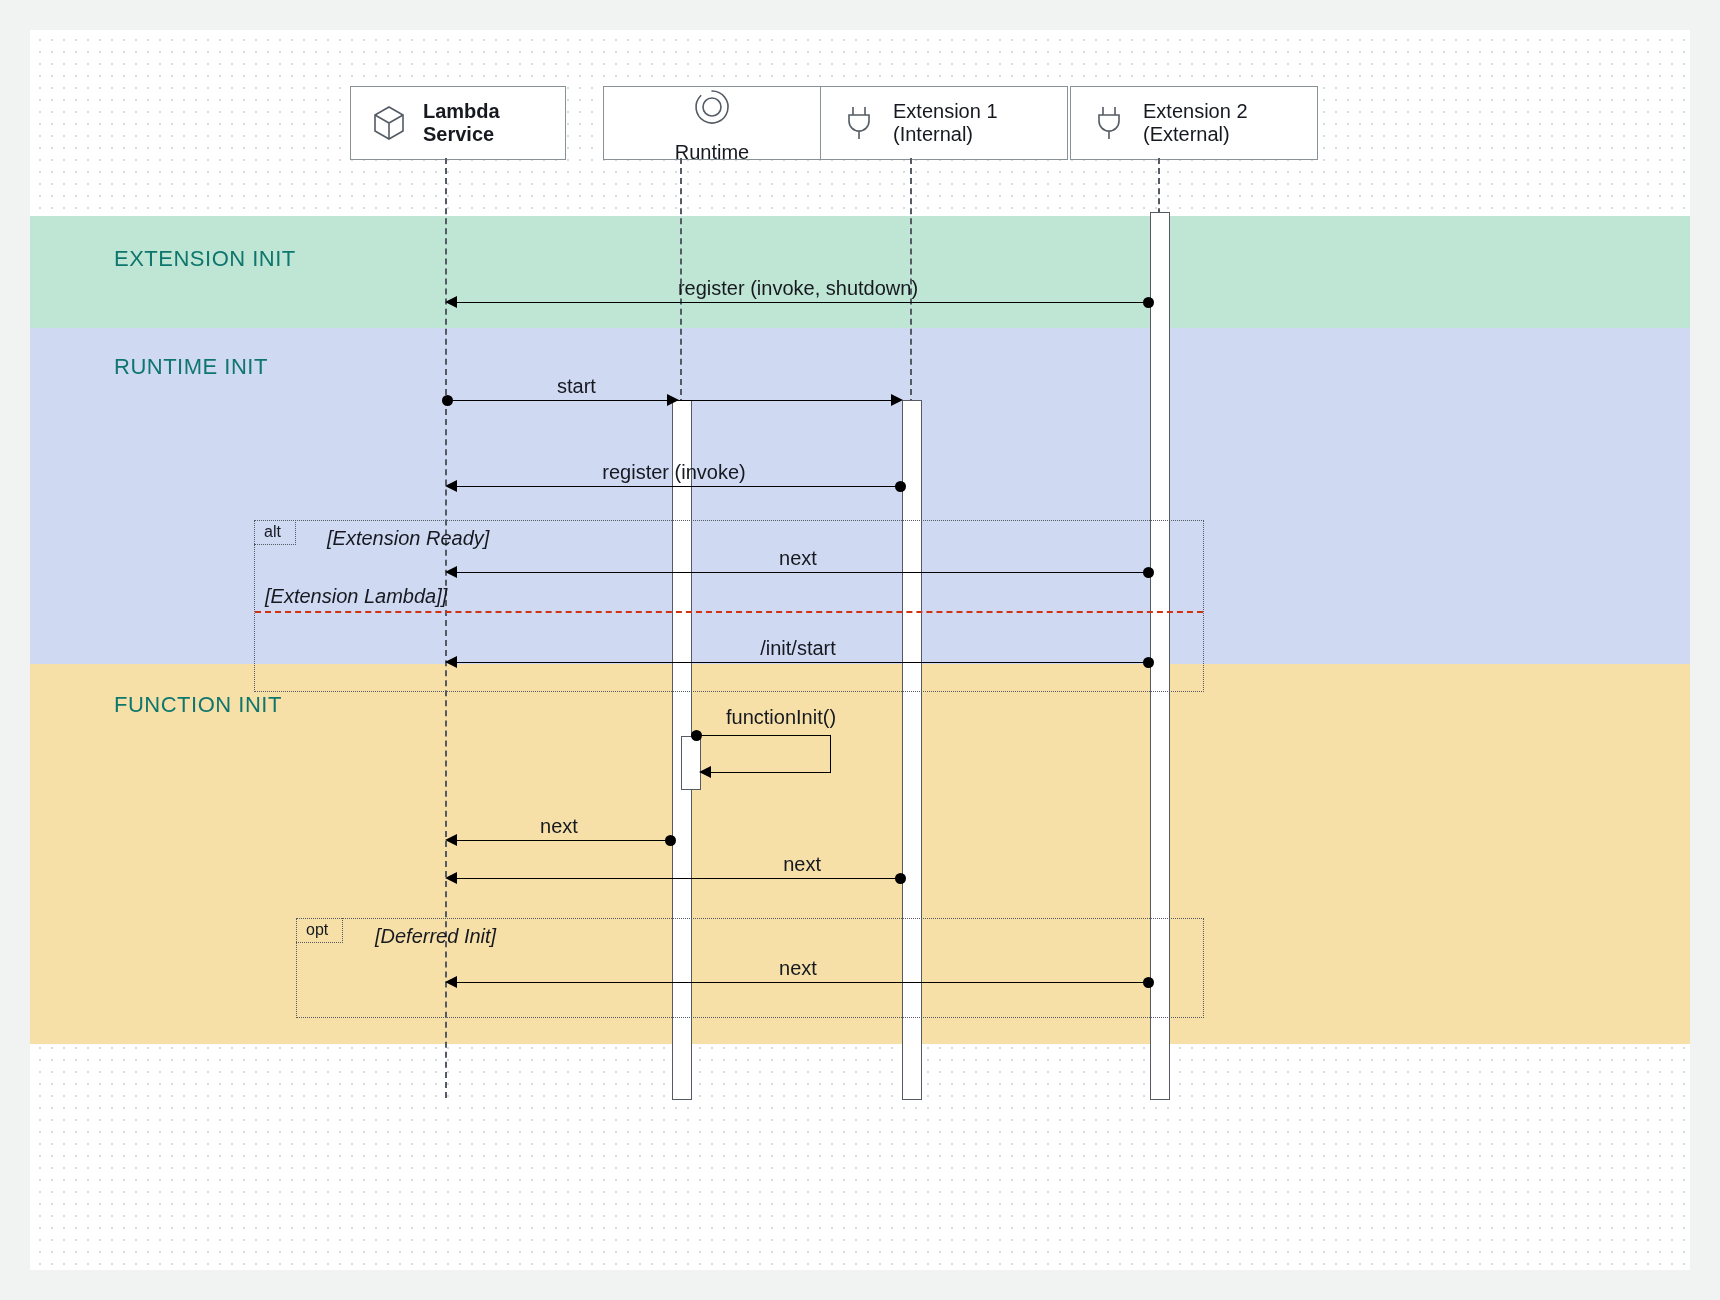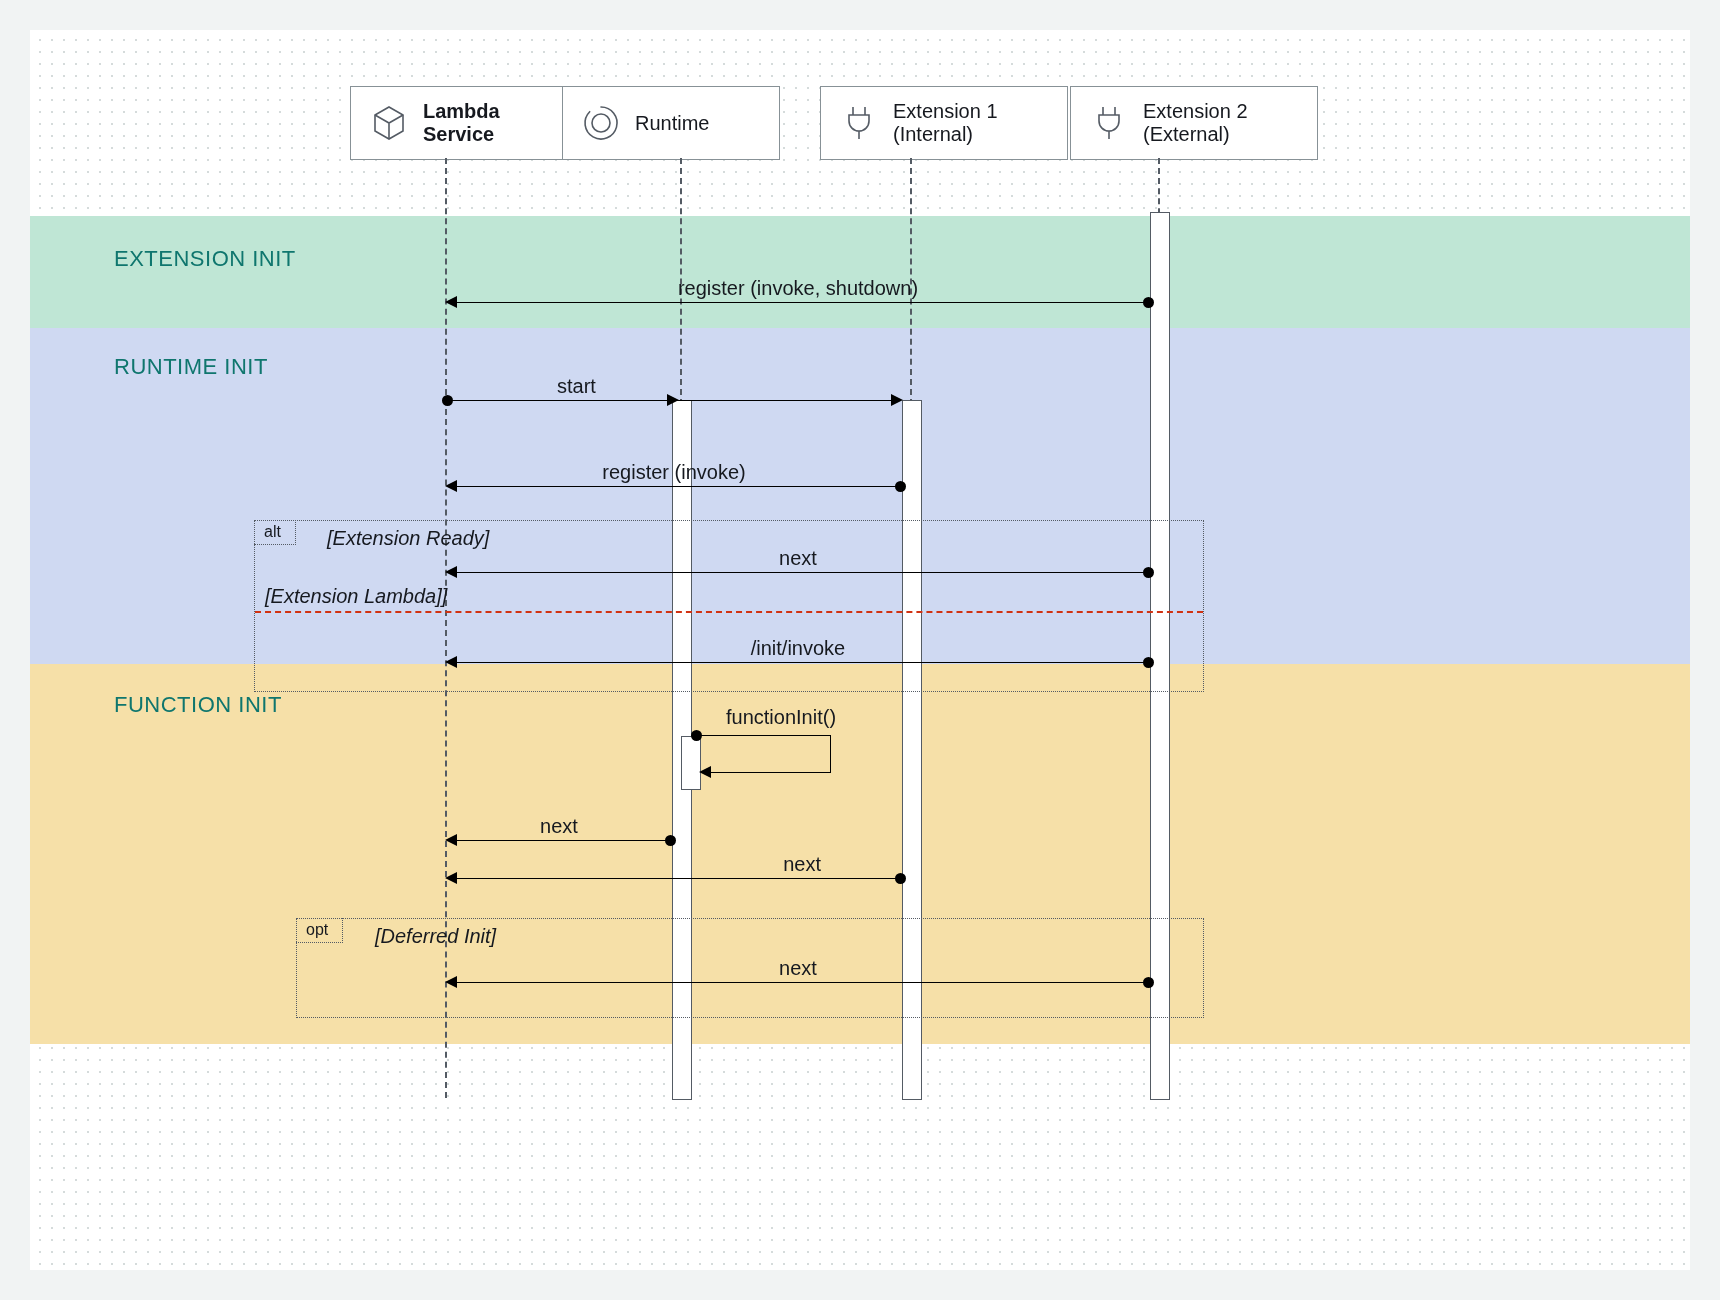--- a/index.html
+++ b/index.html
@@ -43,21 +43,21 @@
   <div class="participant" style="left:320px;width:178px;">
     <svg class="icon" width="40" height="40" viewBox="0 0 40 40">
         <g fill="none" stroke="#545b64" stroke-width="1.6">
           <path d="M20 4 34 12v16L20 36 6 28V12z"></path>
           <path d="M6 12 20 20 34 12M20 20v16"></path>
         </g>
       </svg>
     <div class="txt" style="white-space:pre-line;font-weight:bold;">Lambda
 Service</div>
   </div>
-  <div class="participant" style="left:532px;width:180px;">
+  <div class="participant" style="left:573px;width:180px;flex-direction:column;">
     <svg class="icon" width="40" height="40" viewBox="0 0 40 40">
         <g fill="none" stroke="#545b64" stroke-width="1.6">
           <circle cx="20" cy="20" r="9"></circle>
           <path d="M20 4a16 16 0 1 1-11.3 4.7" stroke-linecap="round"></path>
         </g>
       </svg>
     <div class="txt">Runtime</div>
   </div>
   <div class="participant" style="left:790px;width:210px;">
     <svg class="icon" width="40" height="40" viewBox="0 0 40 40">
@@ -116,21 +116,21 @@
   </div>
 
   <div class="msg" style="left:417px;width:702px;top:522px;">
     <div class="lbl">next</div>
     <div class="line"></div>
       <div class="dot" style="right:-5px;"></div>
       <div class="arrowL"></div>
   </div>
 
   <div class="msg" style="left:417px;width:702px;top:612px;">
-    <div class="lbl">/init/invoke</div>
+    <div class="lbl">/init/start</div>
     <div class="line"></div>
       <div class="dot" style="right:-5px;"></div>
       <div class="arrowL"></div>
   </div>
 
   <div style="position:absolute;left:661px;top:700px;width:140px;height:50px;">
     <div style="position:absolute;top:-24px;left:35px;font-size:20px;white-space:nowrap;">functionInit()</div>
     <div style="position:absolute;top:0;left:0;width:11px;height:11px;border-radius:50%;background:#000;"></div>
     <div style="position:absolute;top:5px;left:8px;right:0;border-top:1.5px solid #000;"></div>
     <div style="position:absolute;top:5px;right:0;height:38px;border-right:1.5px solid #000;"></div>

